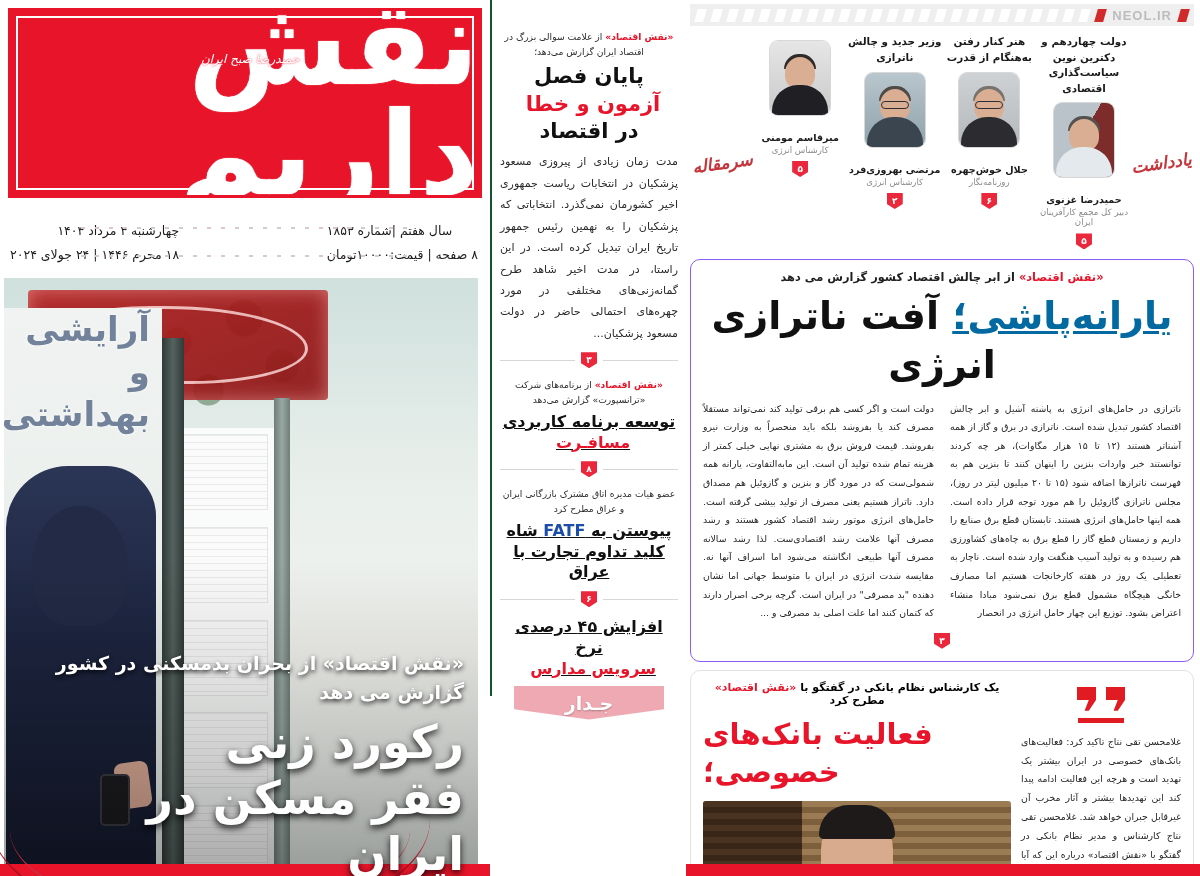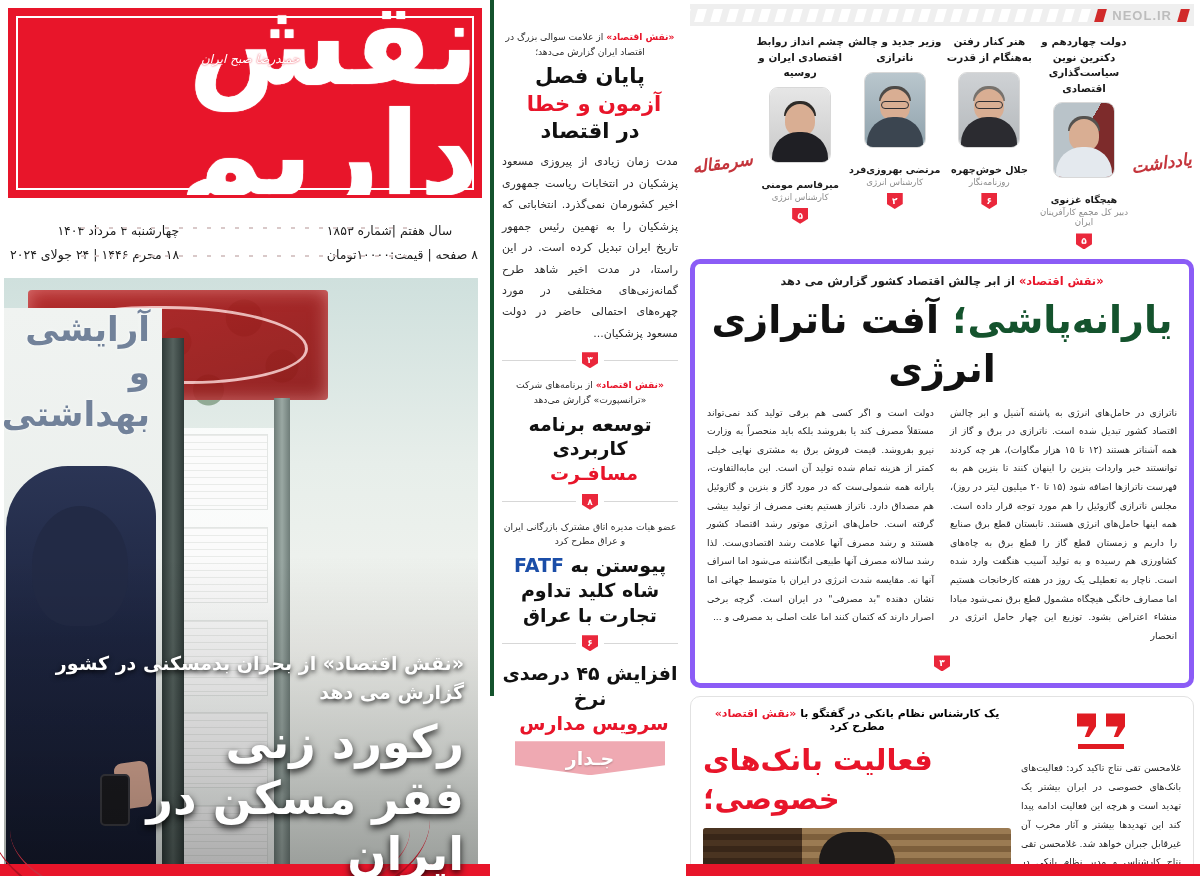--- a/index.html
+++ b/index.html
@@ -127,28 +127,28 @@
   .ph-kicker .q { color:#ffffff; }
   .ph-title { color: #ffffff; font-size: 46px; font-weight: bold; line-height: 1.22;
     letter-spacing: -1px; text-shadow: 0 3px 7px rgba(0,0,0,.9); margin-top: 6px; }
   .ph-pagenum { position:absolute; bottom:2px; left:50%; transform:translateX(-50%);
     z-index:7; }
 
   
   .mid-col {
     width: 196px; height: 696px; order: 1;
     padding: 30px 8px 0 8px; direction: rtl; position: relative;
-    border-left: 4px solid #14532d;
+    border-left: 2px solid #14532d;
   }
   .brief { text-align: center; margin-bottom: 6px; }
   .brief-kicker { font-size: 9.2px; color: #2b2b2b; line-height: 1.6; margin-bottom: 4px; }
   .brief-kicker .tag { color: #e8152a; font-weight: bold; }
   .brief-title { font-size: 21px; font-weight: bold; color: #111; line-height: 1.3; }
   .brief-title .hl { color: #e8152a; margin-left: 8px; }
-  .brief-title.sm { font-size: 19px; }
+  .brief-title.sm { font-size: 16px; text-decoration: underline; }
   .brief-body { font-size: 11px; line-height: 1.95; color: #2a2a2a; text-align: justify;
     margin-top: 6px; }
   .brief-rule { display:flex; align-items:center; gap:6px; margin: 8px 0 10px; }
   .brief-rule i { flex:1; height:1px; background:#d7d7d7; display:block; }
   .pagenum { width: 16px; height: 16px; display:inline-flex; align-items:center;
     justify-content:center; color:#e8152a; font-size: 11px; font-weight:bold;
     position: relative; }
   .pagenum:before { content:""; position:absolute; inset:0;
     background:#e8152a; clip-path: polygon(0 0,100% 0,100% 68%,50% 100%,0 68%); opacity:.92; }
   .pagenum span { position:relative; color:#fff; font-size:9px; }
@@ -187,27 +187,27 @@
   .c-photo .hair { position:absolute; left:50%; transform:translateX(-50%);
     width:32px; height:15px; top:13px; border-radius:16px 16px 0 0; }
   .c-photo .body { position:absolute; bottom:0; left:50%; transform:translateX(-50%);
     width:56px; height:30px; border-radius:26px 26px 0 0; }
   .c-photo .glasses { position:absolute; top:28px; left:50%; transform:translateX(-50%);
     width:28px; height:8px; border:1.6px solid #2e2e33; border-radius:4px; }
   .c-name { font-size:9.6px; font-weight:bold; color:#1a1a1a; margin-top:16px; }
   .c-role { font-size:8.6px; color:#8a8a8a; margin-top:2px; }
   .c-pg { margin-top:2px; }
 
-  .article-card { border:5px solid #8b5cf6; border-radius:10px; padding:10px 12px 12px;
+  .article-card { border:1px solid #8b5cf6; border-radius:10px; padding:10px 12px 12px;
     margin-top: 6px; background:#fff; }
   .a-kicker { text-align:center; font-size:11.4px; font-weight:bold; color:#1f1f1f; }
   .a-kicker .tag { color:#e8152a; }
   .a-title { text-align:center; font-size:38px; font-weight:bold; line-height:1.28;
     margin: 8px 0 10px; color:#111; letter-spacing:-1px; }
-  .a-title .hl { color:#14532d; }
+  .a-title .hl { color:#0369a1;text-decoration:underline; }
   .a-cols { display:flex; gap:16px; direction:rtl; }
   .a-cols p { flex:1; font-size:9.3px; line-height:2.0; text-align:justify; color:#242424; }
   .a-pg { text-align:center; margin-top:6px; }
 
   .article-card2 { border:1px solid #e2e2e2; border-radius:10px; padding:10px 12px 10px;
     margin-top:8px; display:flex; gap:10px; direction:rtl; }
   .a2-right { width: 160px; display:flex; flex-direction:column; align-items:center; }
   .quote-mark { width:48px; height:36px; position:relative; margin:6px 0 10px; }
   .quote-mark i, .quote-mark b { position:absolute; top:0; width:19px; height:24px;
     background:#e01b22; display:block;
@@ -279,21 +279,21 @@
       <span class="col-label">یادداشت</span>
 
       <div class="columnist">
         <div class="c-title">دولت چهاردهم و دکترین نوین سیاست‌گذاری اقتصادی</div>
         <div class="c-photo">
           <span class="bg" style="background:linear-gradient(120deg,#b9c3c9 0 46%,#7d2b2b 46% 100%)"></span>
           <span class="hair" style="background:#55524f"></span>
           <span class="head"></span>
           <span class="body" style="background:#e4e9ee"></span>
         </div>
-        <div class="c-name">هیچگاه غزنوی</div>
+        <div class="c-name">حمیدرضا غزنوی</div>
         <div class="c-role">دبیر کل مجمع کارآفرینان ایران</div>
         <div class="c-pg"><span class="pagenum">
               <span>۵</span>
             </span></div>
       </div>
 
       <div class="columnist">
         <div class="c-title">هنر کنار رفتن به‌هنگام از قدرت</div>
         <div class="c-photo">
           <span class="bg" style="background:linear-gradient(180deg,#cfd2d5,#b4b8bb)"></span>
@@ -319,21 +319,20 @@
           <span class="body" style="background:#3b4550"></span>
         </div>
         <div class="c-name">مرتضی بهروزی‌فرد</div>
         <div class="c-role">کارشناس انرژی</div>
         <div class="c-pg"><span class="pagenum">
               <span>۲</span>
             </span></div>
       </div>
 
       <div class="columnist">
-        <div class="c-title">چشم انداز روابط اقتصادی ایران و روسیه</div>
         <div class="c-photo">
           <span class="bg" style="background:linear-gradient(180deg,#e6e6e6,#c9c9c9)"></span>
           <span class="hair" style="background:#2e2b28"></span>
           <span class="head"></span>
           <span class="body" style="background:#1f1f24"></span>
         </div>
         <div class="c-name">میرقاسم مومنی</div>
         <div class="c-role">کارشناس انرژی</div>
         <div class="c-pg"><span class="pagenum">
               <span>۵</span>

